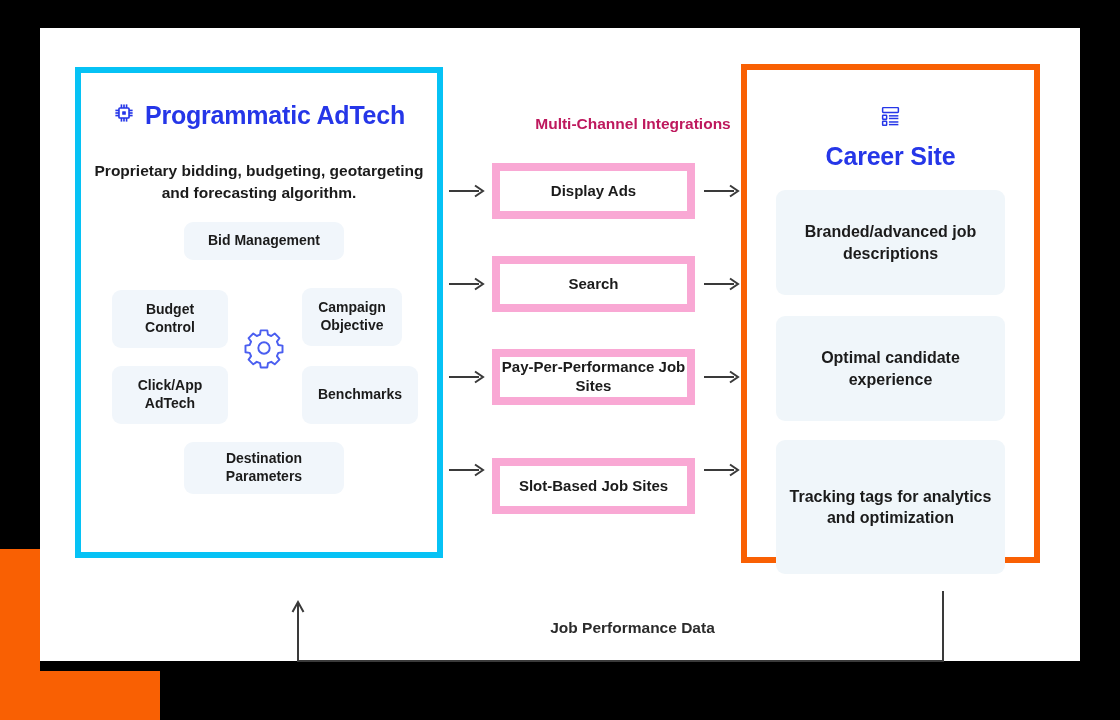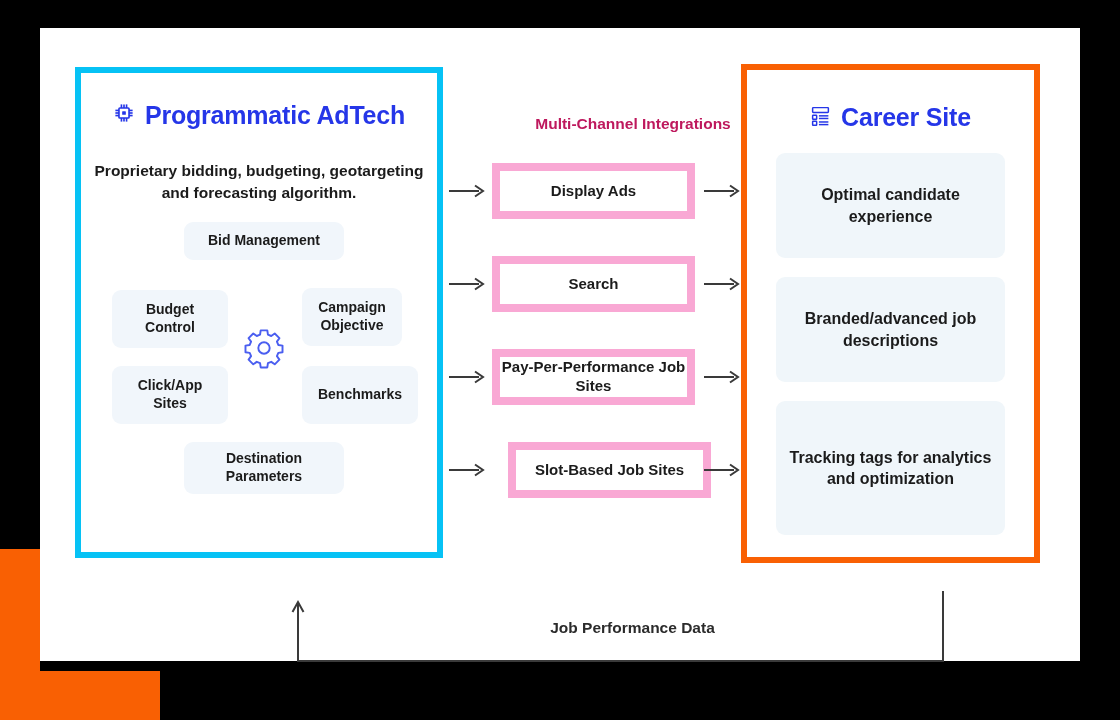--- a/index.html
+++ b/index.html
@@ -36,21 +36,21 @@
     background: #ffffff;
   }
   .panel-title {
     display: flex; align-items: center; justify-content: center;
     gap: 10px;
     margin-top: 28px;
     color: #2536e8;
     font-size: 25px; font-weight: bold;
     letter-spacing: -0.2px;
   }
-  .panel-title.career { margin-top: 33px; font-size: 25px; }
+  .panel-title.career { margin-top: 33px; font-size: 25px; flex-direction: column; }
 
   .lead {
     margin-top: 30px;
     text-align: center;
     color: #1b1b1b;
     font-size: 15.5px;
     font-weight: bold;
     line-height: 1.42;
   }
 
@@ -89,21 +89,21 @@
   .mid-box {
     position: absolute; left: 452px; width: 203px; height: 56px;
     border: 8px solid #f9a8d4; background: #ffffff;
     display: flex; align-items: center; justify-content: center;
     text-align: center;
     color: #1b1b1b; font-size: 15px; font-weight: bold; line-height: 1.25;
   }
   .mid-box-0 { top: 135px; }
   .mid-box-1 { top: 228px; }
   .mid-box-2 { top: 321px; }
-  .mid-box-3 { top: 414px; margin-left: 16px; }
+  .mid-box-3 { top: 430px; }
 
   .arrow { position: absolute; height: 16px; }
   .arrow svg { display: block; }
   .arr-l { left: 409px; width: 38px; }
   .arr-r { left: 664px; width: 38px; }
   .arr-row-0 { top: 155px; }
   .arr-row-1 { top: 248px; }
   .arr-row-2 { top: 341px; }
   .arr-row-3 { top: 434px; }
 
@@ -170,21 +170,21 @@
         </span>
         <span>Programmatic AdTech</span>
       </div>
 
       <div class="lead">Proprietary bidding, budgeting, geotargeting and forecasting algorithm.</div>
 
       <div class="cluster">
         <div class="pill pill-bid">Bid Management</div>
         <div class="pill pill-budget">Budget Control</div>
         <div class="pill pill-campaign">Campaign Objective</div>
-        <div class="pill pill-click">Click/App Sites</div>
+        <div class="pill pill-click">Click/App AdTech</div>
         <div class="pill pill-destination">Destination Parameters</div>
         <div class="pill pill-benchmarks">Benchmarks</div>
 
         <div class="gear-wrap">
           <svg width="44" height="44" viewBox="0 0 48 48" fill="none" stroke="#4a5ef0" stroke-width="2.1" stroke-linejoin="round">
             <path d="M20.4 4.8h7.2l.7 4.6 3.6 1.5 3.8-2.7 5.1 5.1-2.7 3.8 1.5 3.6 4.6.7v7.2l-4.6.7-1.5 3.6 2.7 3.8-5.1 5.1-3.8-2.7-3.6 1.5-.7 4.6h-7.2l-.7-4.6-3.6-1.5-3.8 2.7-5.1-5.1 2.7-3.8-1.5-3.6-4.6-.7v-7.2l4.6-.7 1.5-3.6-2.7-3.8 5.1-5.1 3.8 2.7 3.6-1.5z"></path>
             <circle cx="24" cy="24" r="6.2"></circle>
           </svg>
         </div>
       </div>
@@ -248,22 +248,22 @@
             <line x1="10.2" y1="12.4" x2="21" y2="12.4"></line>
             <line x1="10.2" y1="15.4" x2="21" y2="15.4"></line>
             <rect x="3" y="18.6" width="4.6" height="4.6" rx="0.6"></rect>
             <line x1="10.2" y1="19.4" x2="21" y2="19.4"></line>
             <line x1="10.2" y1="22.4" x2="21" y2="22.4"></line>
           </svg>
         </span>
         <span>Career Site</span>
       </div>
 
+      <div class="r-card r-card-1">Branded/advanced job descriptions</div>
       <div class="r-card r-card-0">Optimal candidate experience</div>
-      <div class="r-card r-card-1">Branded/advanced job descriptions</div>
       <div class="r-card r-card-2">Tracking tags for analytics and optimization</div>
     </div>
 
     <svg class="loop" viewBox="0 0 1040 633">
       <path d="M863 535 L863 605 L218 605 L218 548" fill="none" stroke="#3a3a3a" stroke-width="2"></path>
       <path d="M212.5 556 L218 546 L223.5 556" fill="none" stroke="#3a3a3a" stroke-width="2"></path>
     </svg>
     <div class="loop-label">Job Performance Data</div>
 
   </div>

